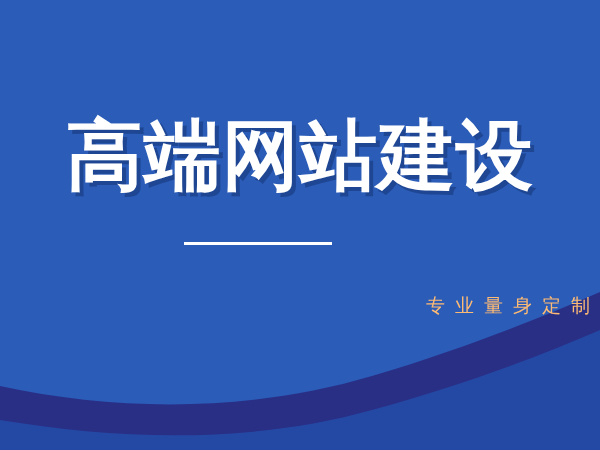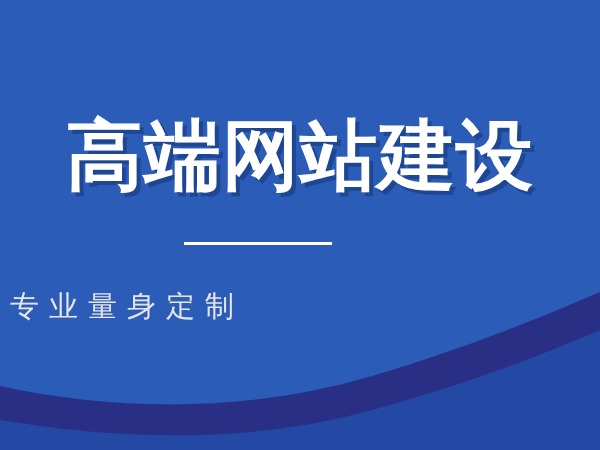--- a/index.html
+++ b/index.html
@@ -66,23 +66,23 @@
     height: 3px;
     background: #ffffff;
   }
 
   #subheadline {
     margin: 0;
     position: absolute;
     top: 288px;
     left: 0;
     width: 600px;
-    text-align: left;
-    color: #e5e5e5;
-    font-size: 29px;
+    text-align: right;
+    color: #fdba74;
+    font-size: 19px;
     line-height: 36px;
     font-weight: normal;
     letter-spacing: 10px;
     text-indent: 10px;
     white-space: nowrap;
   }
 </style>
 </head>
 <body>
 

